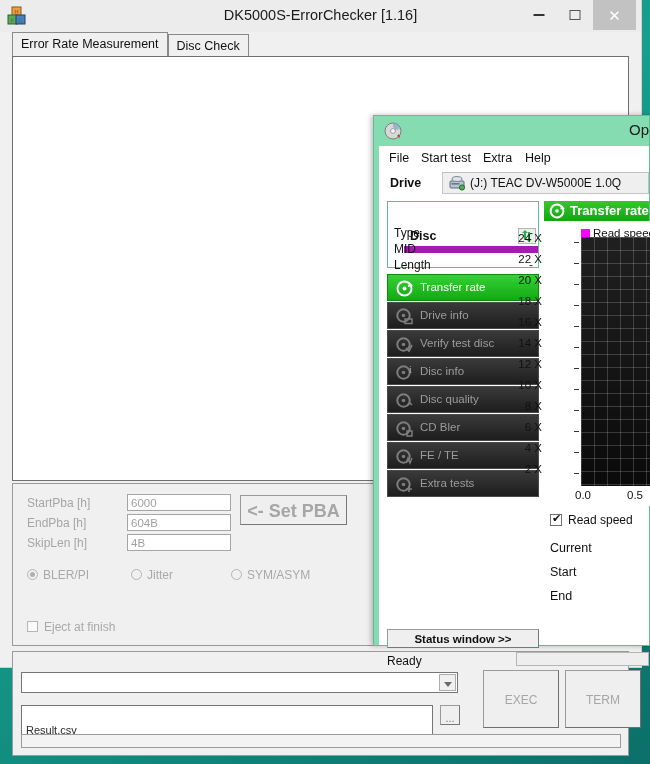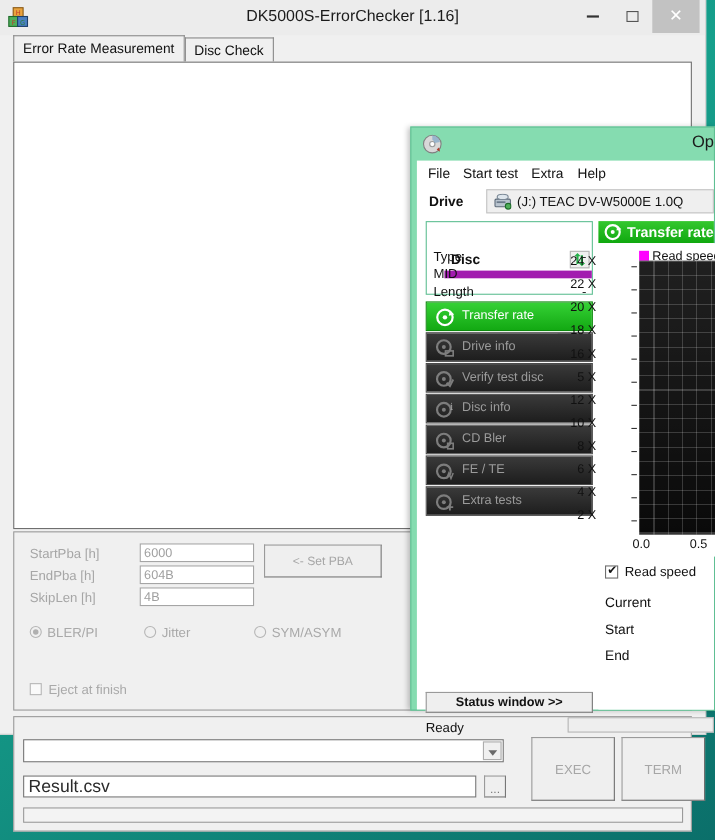--- a/index.html
+++ b/index.html
@@ -41,43 +41,43 @@
 
   
   #pba{position:absolute;left:12px;top:483px;width:617px;height:163px;
     background:#f0f0f0;border:1px solid #9a9a9a;box-sizing:border-box;}
   .plabel{position:absolute;font-size:12px;color:#a6a6a6;}
   .pfield{position:absolute;width:104px;height:17px;background:#fff;
     border:1px solid #a5a5a5;box-sizing:border-box;font-size:11.5px;
     color:#a0a0a0;padding:1px 3px;line-height:14px;}
   #setpba{position:absolute;left:227px;top:11px;width:107px;height:30px;
     background:#efefef;border:1px solid #9a9a9a;border-right-color:#777;
-    border-bottom-color:#777;font-size:11px;color:#a6a6a6;
-    text-align:center;line-height:30px;box-sizing:border-box;}
+    border-bottom-color:#777;font-size:18px;color:#a6a6a6;
+    text-align:center;line-height:30px;box-sizing:border-box;font-weight:bold;}
   .radio{position:absolute;font-size:12px;color:#a9a9a9;}
   .radio .dot{display:inline-block;width:11px;height:11px;border:1.4px solid #b5b5b5;
     border-radius:50%;vertical-align:-1px;margin-right:5px;position:relative;box-sizing:border-box;}
   .radio.on .dot:after{content:"";position:absolute;left:2px;top:2px;width:5px;height:5px;
     border-radius:50%;background:#b0b0b0;}
   #eject{position:absolute;left:14px;top:136px;font-size:12px;color:#a9a9a9;}
   #eject .box{display:inline-block;width:11px;height:11px;border:1.4px solid #b5b5b5;
     vertical-align:-1px;margin-right:6px;background:#fafafa;box-sizing:border-box;}
 
   
   #bottom{position:absolute;left:12px;top:651px;width:617px;height:105px;
     background:#f0f0f0;border:1px solid #9a9a9a;box-sizing:border-box;}
   #combo{position:absolute;left:8px;top:20px;width:437px;height:21px;background:#fff;
     border:1px solid #767676;box-sizing:border-box;}
   #combo .arrow{position:absolute;right:1px;top:1px;width:17px;height:17px;background:#f0f0f0;
     border:1px solid #adadad;box-sizing:border-box;}
   #combo .arrow:after{content:"";position:absolute;left:4px;top:7px;border-left:4px solid transparent;
     border-right:4px solid transparent;border-top:5px solid #6a6a6a;}
   #fname{position:absolute;left:8px;top:53px;width:412px;height:20px;background:#fff;
-    border:1px solid #767676;box-sizing:border-box;font-size:16px;color:#2a2a2a;
-    padding:2px 4px;line-height:15px;}
+    border:1px solid #767676;box-sizing:border-box;font-size:11px;color:#2a2a2a;
+    padding:17px 4px;line-height:15px;}
   #dots{position:absolute;left:427px;top:53px;width:20px;height:20px;background:#efefef;
     border:1px solid #9a9a9a;border-right-color:#777;border-bottom-color:#777;
     box-sizing:border-box;font-size:11px;color:#777;text-align:center;line-height:24px;}
   #progbar{position:absolute;left:8px;top:82px;width:600px;height:14px;background:#f3f3f3;
     border:1px solid #9a9a9a;box-sizing:border-box;}
   .bigbtn{position:absolute;top:18px;width:76px;height:58px;background:#efefef;
     border:1px solid #9a9a9a;border-right-color:#6f6f6f;border-bottom-color:#6f6f6f;
     box-sizing:border-box;font-size:12px;color:#a6a6a6;text-align:center;line-height:58px;}
   #exec{left:470px;} #term{left:552px;}
 
@@ -323,20 +323,28 @@
             <circle cx="7.5" cy="8.5" r="6.2" fill="none" stroke="#7d7d7d" stroke-width="2"></circle>
             <circle cx="7.5" cy="8.5" r="1.8" fill="#7d7d7d"></circle>
             <text x="13" y="9" font-size="9" fill="#a3a3a3" font-family="DejaVu Serif">i</text>
           </svg>
         <span class="tl">Disc info</span>
       </div>
       <div class="task">
         <svg class="ico" viewBox="0 0 17 17">
             <circle cx="7.5" cy="8.5" r="6.2" fill="none" stroke="#7d7d7d" stroke-width="2"></circle>
             <circle cx="7.5" cy="8.5" r="1.8" fill="#7d7d7d"></circle>
+            <path d="M11 14 L14 11 L16 13" fill="none" stroke="#7d7d7d" stroke-width="1.6"></path>
+          </svg>
+        <span class="tl">Disc quality</span>
+      </div>
+      <div class="task">
+        <svg class="ico" viewBox="0 0 17 17">
+            <circle cx="7.5" cy="8.5" r="6.2" fill="none" stroke="#7d7d7d" stroke-width="2"></circle>
+            <circle cx="7.5" cy="8.5" r="1.8" fill="#7d7d7d"></circle>
             <rect x="11" y="11" width="5" height="5" fill="none" stroke="#7d7d7d" stroke-width="1.5"></rect>
           </svg>
         <span class="tl">CD Bler</span>
       </div>
       <div class="task">
         <svg class="ico" viewBox="0 0 17 17">
             <circle cx="7.5" cy="8.5" r="6.2" fill="none" stroke="#7d7d7d" stroke-width="2"></circle>
             <circle cx="7.5" cy="8.5" r="1.8" fill="#7d7d7d"></circle>
             <path d="M10 15 L12 10 L14 15 L16 10" fill="none" stroke="#7d7d7d" stroke-width="1.4"></path>
           </svg>
@@ -374,21 +382,21 @@
         <div id="plot">
           <div class="grid"></div>
           <div class="fade"></div>
         </div>
 
         <div class="ytick" style="top:11px;">24 X</div>
         <div class="ytick" style="top:32px;">22 X</div>
         <div class="ytick" style="top:53px;">20 X</div>
         <div class="ytick" style="top:74px;">18 X</div>
         <div class="ytick" style="top:95px;">16 X</div>
-        <div class="ytick" style="top:116px;">5 X</div>
+        <div class="ytick" style="top:116px;">14 X</div>
         <div class="ytick" style="top:137px;">12 X</div>
         <div class="ytick" style="top:158px;">10 X</div>
         <div class="ytick" style="top:179px;">8 X</div>
         <div class="ytick" style="top:200px;">6 X</div>
         <div class="ytick" style="top:221px;">4 X</div>
         <div class="ytick" style="top:242px;">2 X</div>
 
         <div class="ytickmark" style="top:21px;"></div>
           <div class="ytickmark" style="top:42px;"></div>
         <div class="ytickmark" style="top:63px;"></div>

